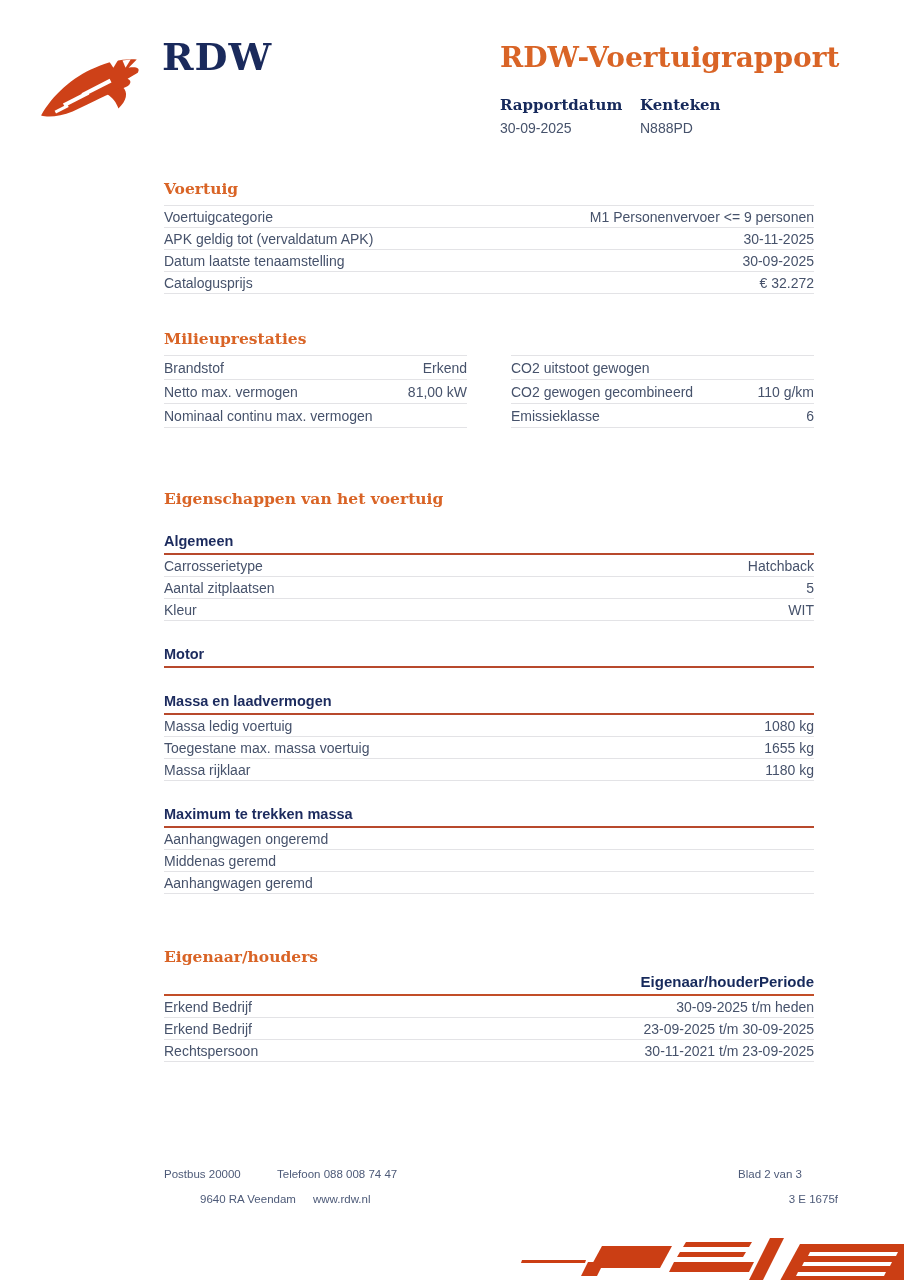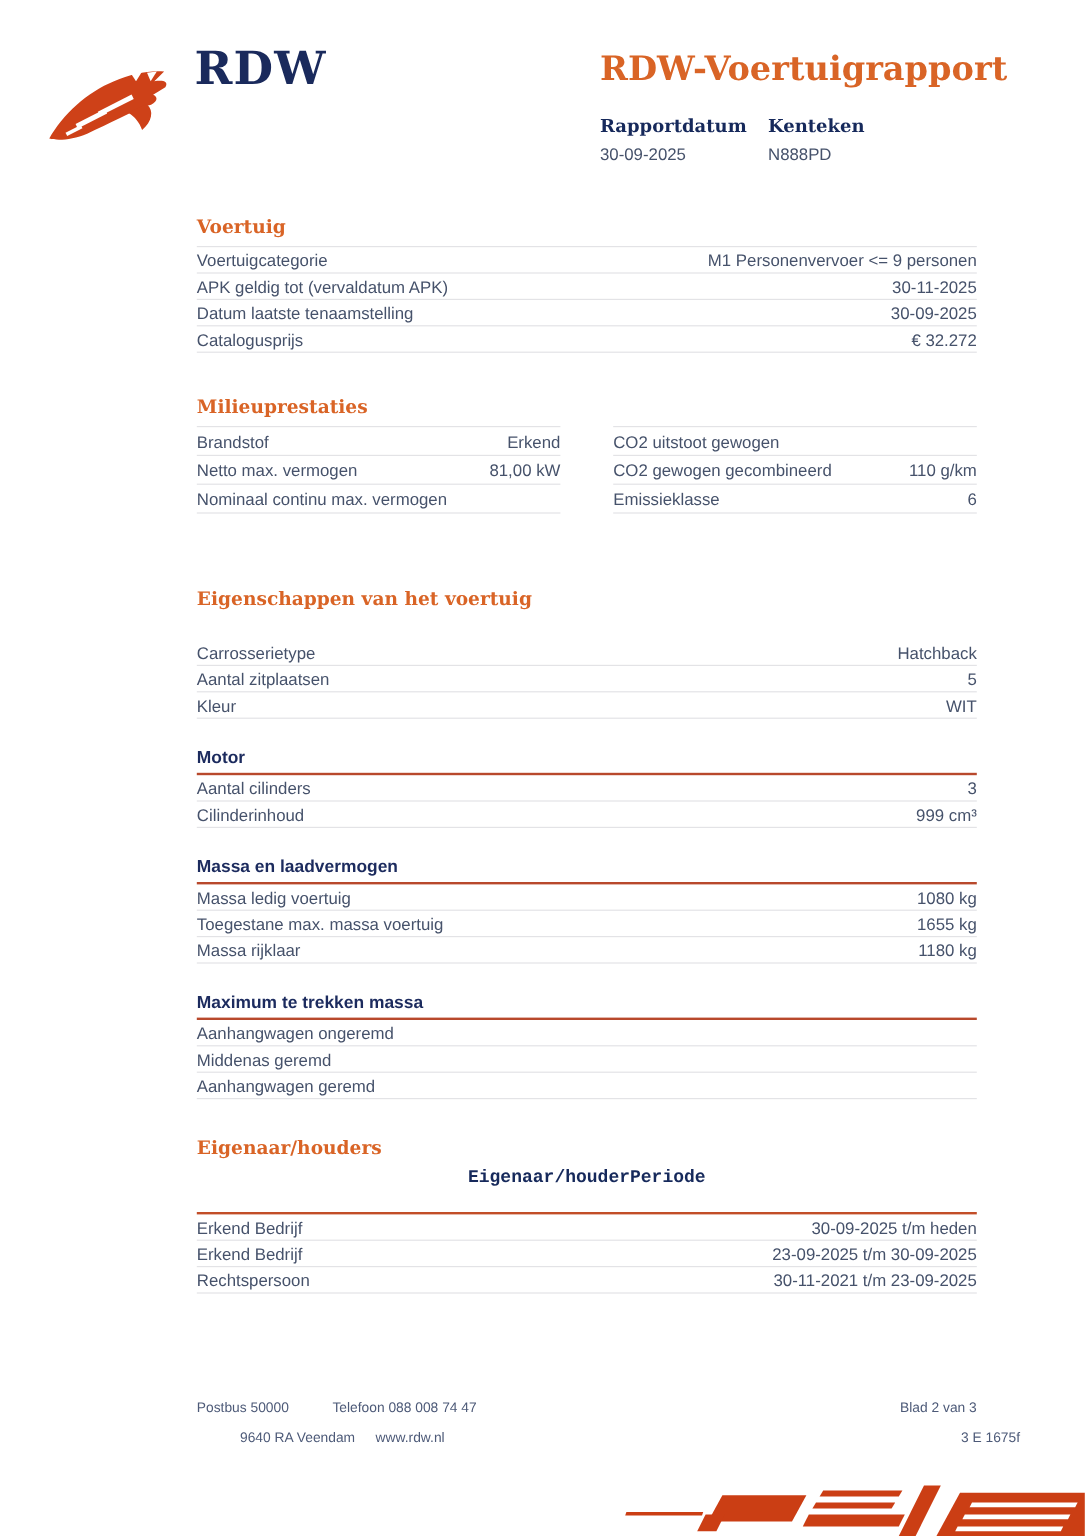--- a/index.html
+++ b/index.html
@@ -50,33 +50,33 @@
   .mil .row { min-height:24px; padding:4px 0 3px; }
   .mil-grid { display:flex; justify-content:space-between; }
   .mil-col { width:303px; }
   .sub { margin-top:25px; }
   .sub:first-of-type { margin-top:3px; }
   .sub-title {
     font-size:14.5px; font-weight:bold; color:#1c2b5e;
     padding-bottom:4px; border-bottom:2px solid #b8492c;
   }
   .owner-header {
-    display:flex; justify-content:center;
-    font-family:Liberation Mono, monospace; font-weight:bold;
+    display:flex; justify-content:flex-end;
+    font-family:Liberation Sans, sans-serif; font-weight:bold;
     font-size:15px; color:#16295b;
-    padding-bottom:20px; border-bottom:2px solid #c24e28; margin-top:4px;
+    padding-bottom:4px; border-bottom:2px solid #c24e28; margin-top:4px;
   }
   
   .footer { position:absolute; left:164px; top:1168px; width:650px; height:55px; font-size:11.5px; color:#4d5a78; }
   .f-line { position:absolute; left:0; width:650px; height:16px; }
   .f-line.l1 { top:0; }
   .f-line.l2 { top:25px;margin-left:36px; }
   .f-a { position:absolute; left:0; }
   .f-b { position:absolute; left:113px; }
-  .f-c { position:absolute; right:0; text-align:right; }
+  .f-c { position:absolute; right:12px; text-align:right; }
   
   .stripes { position:absolute; right:-10px; bottom:-8px; width:400px; height:52px; }
 </style>
 </head>
 <body>
 
 <div class="logo">
   <svg class="feather" width="112" height="74" viewBox="0 0 110 72">
     <path fill="#ce4118" d="M3,64 C14,44 34,26 56,17 C70,11 84,8 97,9 L89,17 C96,16 101,17 98,22 L88,28 C93,30 91,35 84,37 C70,42 52,52 34,60 C22,65 10,66 3,64 Z"></path>
     <path fill="#ce4118" d="M83,36 C89,41 87,50 79,57 C77,51 73,46 68,43 C73,40 79,37 83,36 Z"></path>
@@ -157,48 +157,39 @@
           <span class="val">6</span>
         </div>
       </div>
   </div>
 </div>
 
 <div class="sec" style="top:489px;">
   <div class="section-title">Eigenschappen van het voertuig</div>
 
   <div class="sub">
+    <div class="sub-title">Algemeen</div>
     <div class="rows">
         <div class="row">
           <span class="lbl">Carrosserietype</span>
           <span class="val">Hatchback</span>
         </div>
         <div class="row">
           <span class="lbl">Aantal zitplaatsen</span>
           <span class="val">5</span>
         </div>
         <div class="row">
           <span class="lbl">Kleur</span>
           <span class="val">WIT</span>
         </div>
       </div>
   </div>
 
   <div class="sub">
     <div class="sub-title">Motor</div>
-    <div class="rows">
-        <div class="row">
-          <span class="lbl">Aantal cilinders</span>
-          <span class="val">3</span>
-        </div>
-        <div class="row">
-          <span class="lbl">Cilinderinhoud</span>
-          <span class="val">999 cm³</span>
-        </div>
-      </div>
   </div>
 
   <div class="sub">
     <div class="sub-title">Massa en laadvermogen</div>
     <div class="rows">
         <div class="row">
           <span class="lbl">Massa ledig voertuig</span>
           <span class="val">1080 kg</span>
         </div>
         <div class="row">
@@ -248,21 +239,21 @@
       </div>
       <div class="row">
         <span class="lbl">Rechtspersoon</span>
         <span class="val">30-11-2021 t/m 23-09-2025</span>
       </div>
     </div>
 </div>
 
 <div class="footer">
   <div class="f-line l1">
-    <span class="f-a">Postbus 50000</span>
+    <span class="f-a">Postbus 20000</span>
     <span class="f-b">Telefoon 088 008 74 47</span>
     <span class="f-c">Blad 2 van 3</span>
   </div>
   <div class="f-line l2">
     <span class="f-a">9640 RA Veendam</span>
     <span class="f-b">www.rdw.nl</span>
     <span class="f-c">3 E 1675f</span>
   </div>
 </div>
 

